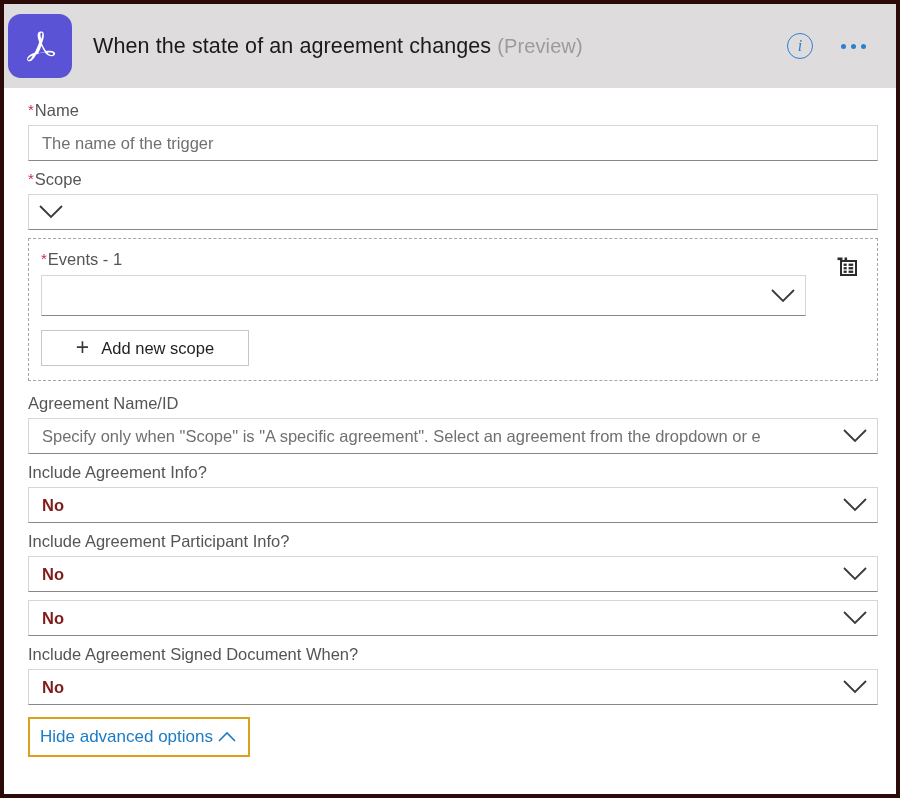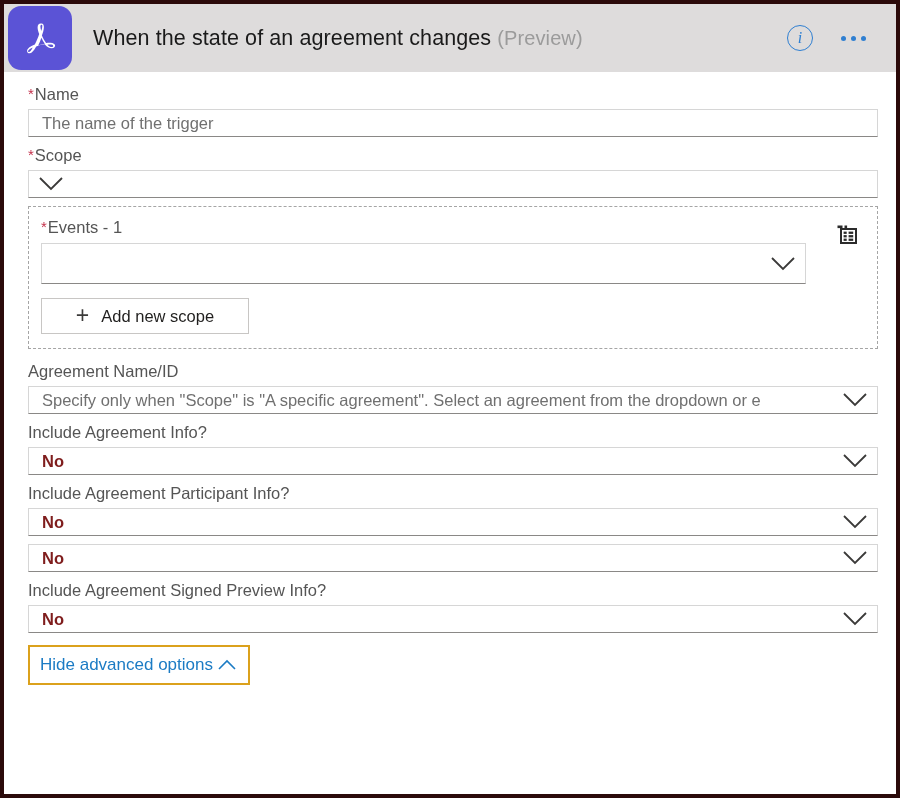--- a/index.html
+++ b/index.html
@@ -20,21 +20,21 @@
     height: 798px;
     box-sizing: border-box;
     border: 4px solid #2b0a0a;
     background: #ffffff;
     overflow: hidden;
   }
 
   
   .header {
     position: relative;
-    height: 68px;
+    height: 84px;
     background: #dedcdc;
     display: flex;
     align-items: center;
     box-sizing: border-box;
   }
   .app-logo {
     width: 64px;
     height: 64px;
     margin-left: 4px;
     margin-top: 0px;
@@ -114,21 +114,21 @@
   .req-star {
     color: #c4314b;
     font-size: 15px;
     vertical-align: top;
     line-height: 20px;
     margin-right: 1px;
   }
 
   .control {
     position: relative;
-    height: 28px;
+    height: 36px;
     background: #ffffff;
     border: 1px solid #d6d6d6;
     border-bottom: 1px solid #8a8886;
     box-sizing: border-box;
     display: flex;
     align-items: center;
     overflow: hidden;
   }
   .control .value,
   .control .placeholder {
@@ -355,21 +355,21 @@
         <div class="value">No</div>
         <div class="chevron">
           <svg width="26" height="16" viewBox="0 0 26 16">
               <path d="M2 2 L13 13 L24 2" fill="none" stroke="#3b3a39" stroke-width="1.8"></path>
             </svg>
         </div>
       </div>
     </div>
 
     <div class="field">
-      <div class="field-label">Include Agreement Signed Preview Info?</div>
+      <div class="field-label">Include Agreement Signed Document When?</div>
       <div class="control">
         <div class="value">No</div>
         <div class="chevron">
           <svg width="26" height="16" viewBox="0 0 26 16">
               <path d="M2 2 L13 13 L24 2" fill="none" stroke="#3b3a39" stroke-width="1.8"></path>
             </svg>
         </div>
       </div>
     </div>
 

